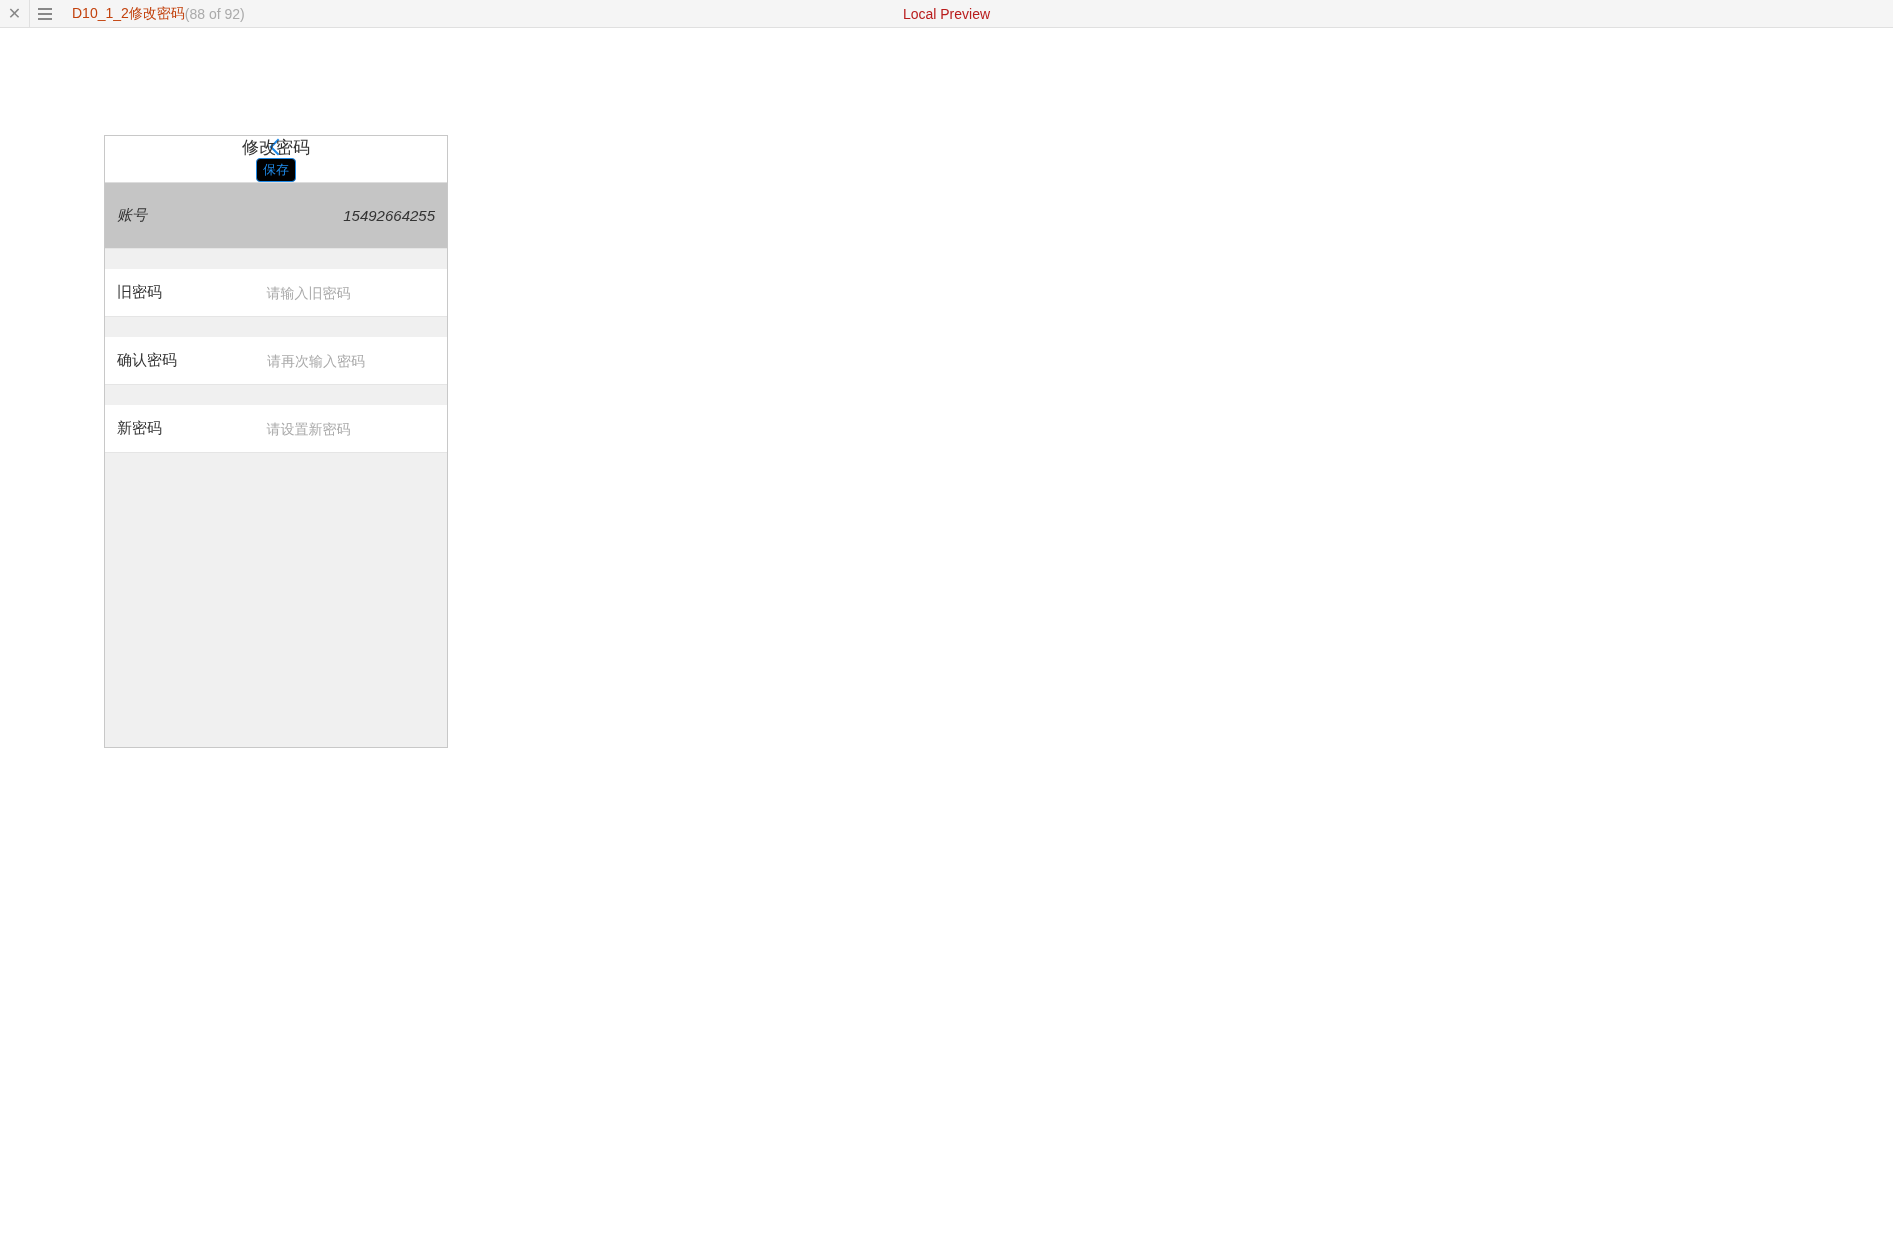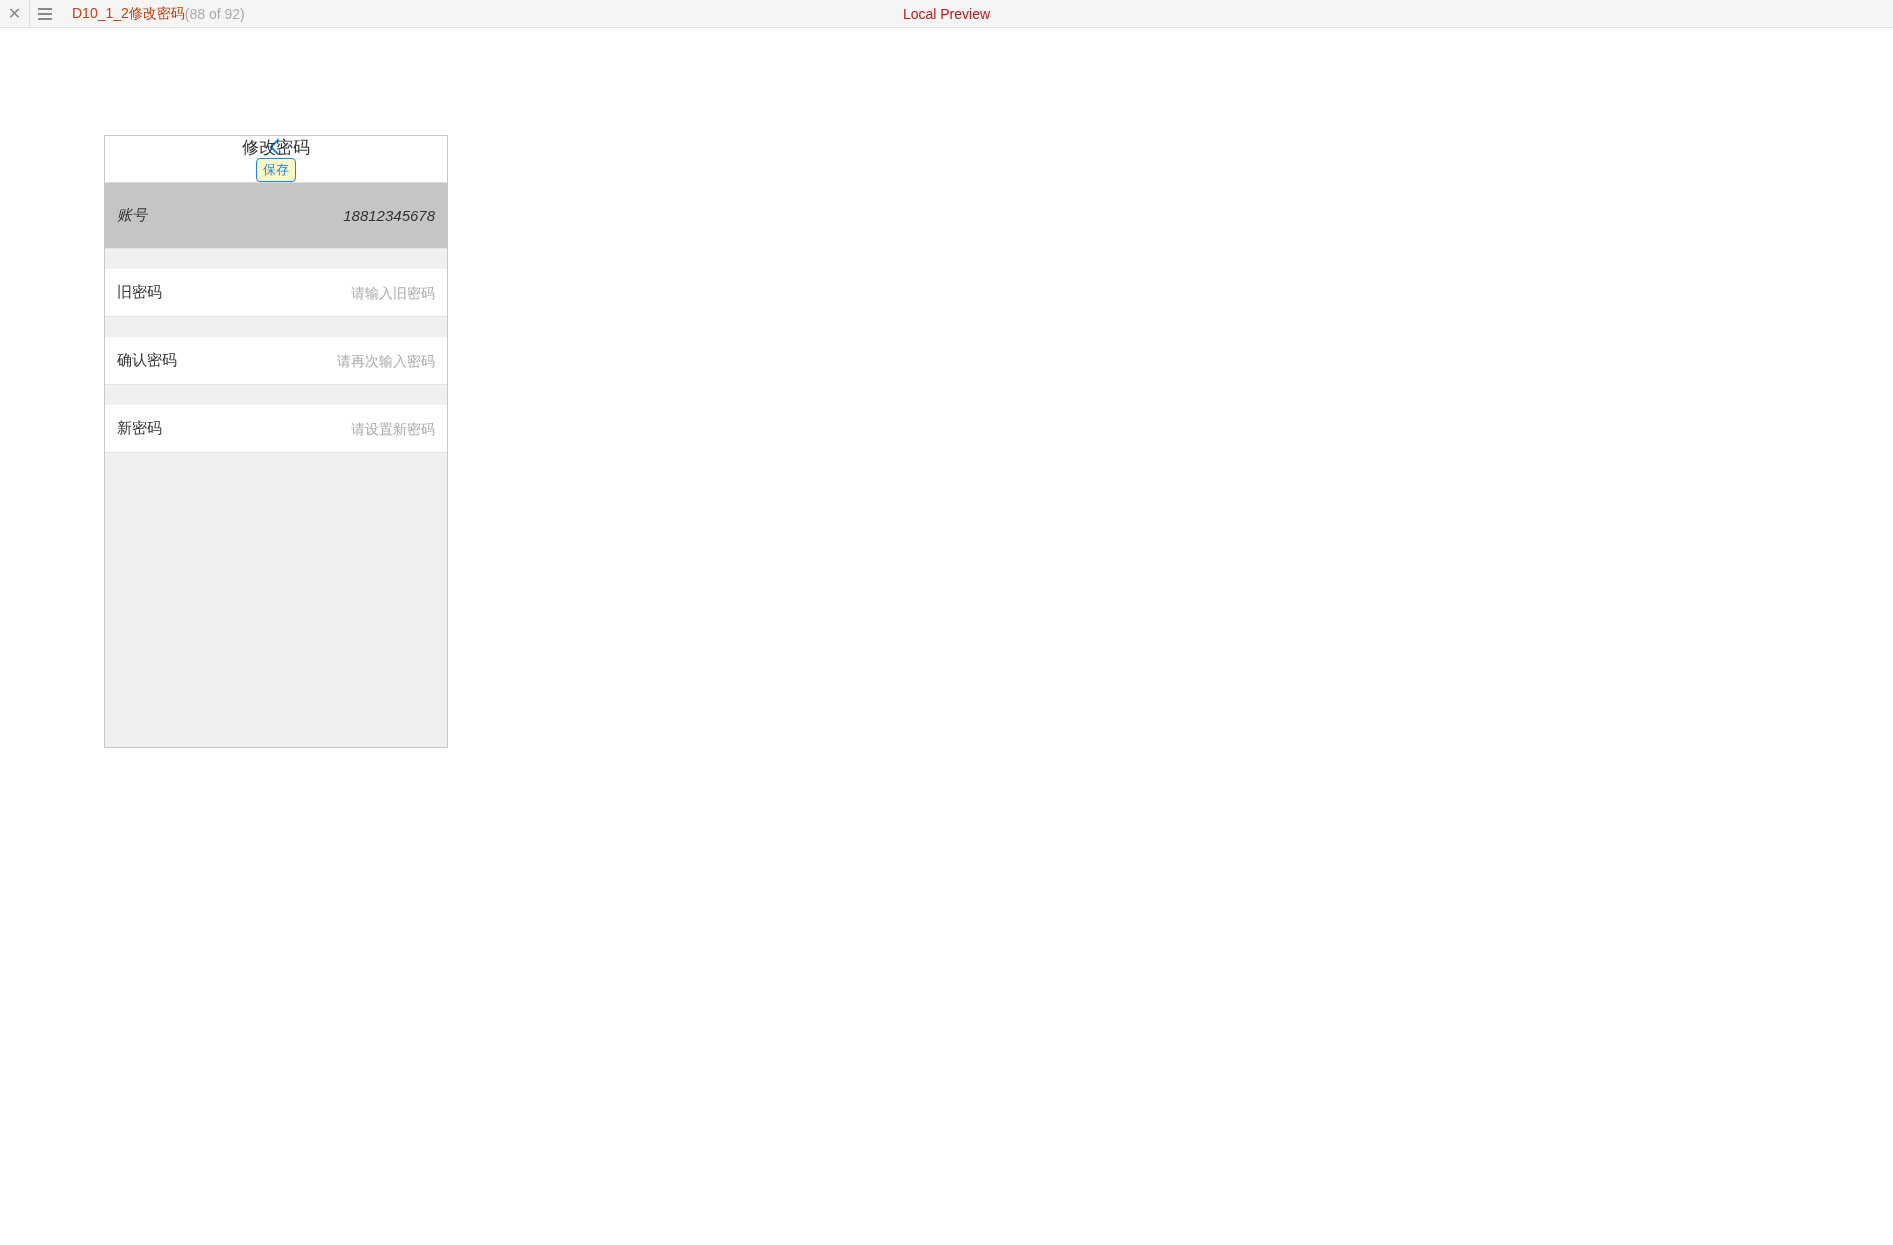--- a/index.html
+++ b/index.html
@@ -135,21 +135,21 @@
       left: 50%;
       transform: translateX(-50%);
       color: #333;
       font-size: 17px;
       font-weight: 400;
     }
     
     .save-btn {
       border: 1px solid #1e88e5;
       color: #1e88e5;
-      background: #fef9c3;
+      background: #000000;
       border-radius: 4px;
       padding: 2px 6px;
       font-size: 13px;
       cursor: pointer;
     }
     
     
     .form-row {
       height: 64px;
       display: flex;
@@ -177,21 +177,21 @@
     }
     
     .row-value {
       color: #333;
       font-size: 15px;
     }
     
     .row-input {
       border: none;
       background: transparent;
-      text-align: right;
+      text-align: center;
       font-size: 14px;
       color: #14532d;
       outline: none;
       flex: 1;
       margin-left: 20px;
     }
     
     .row-input::placeholder {
       color: #aaa;
     }
@@ -221,21 +221,21 @@
     <div class="mobile-header">
       <div class="back-btn">
         <div class="back-chevron"></div>
       </div>
       <span class="mobile-title">修改密码</span>
       <button class="save-btn">保存</button>
     </div>
 
     <div class="form-row account-row">
       <span class="row-label">账号</span>
-      <span class="row-value">18812345678</span>
+      <span class="row-value">15492664255</span>
     </div>
 
     <div class="form-row white-row">
       <span class="row-label">旧密码</span>
       <input type="password" class="row-input" placeholder="请输入旧密码" style="">
     </div>
 
     <div class="form-row white-row">
       <span class="row-label">确认密码</span>
       <input type="password" class="row-input" placeholder="请再次输入密码" style="">

